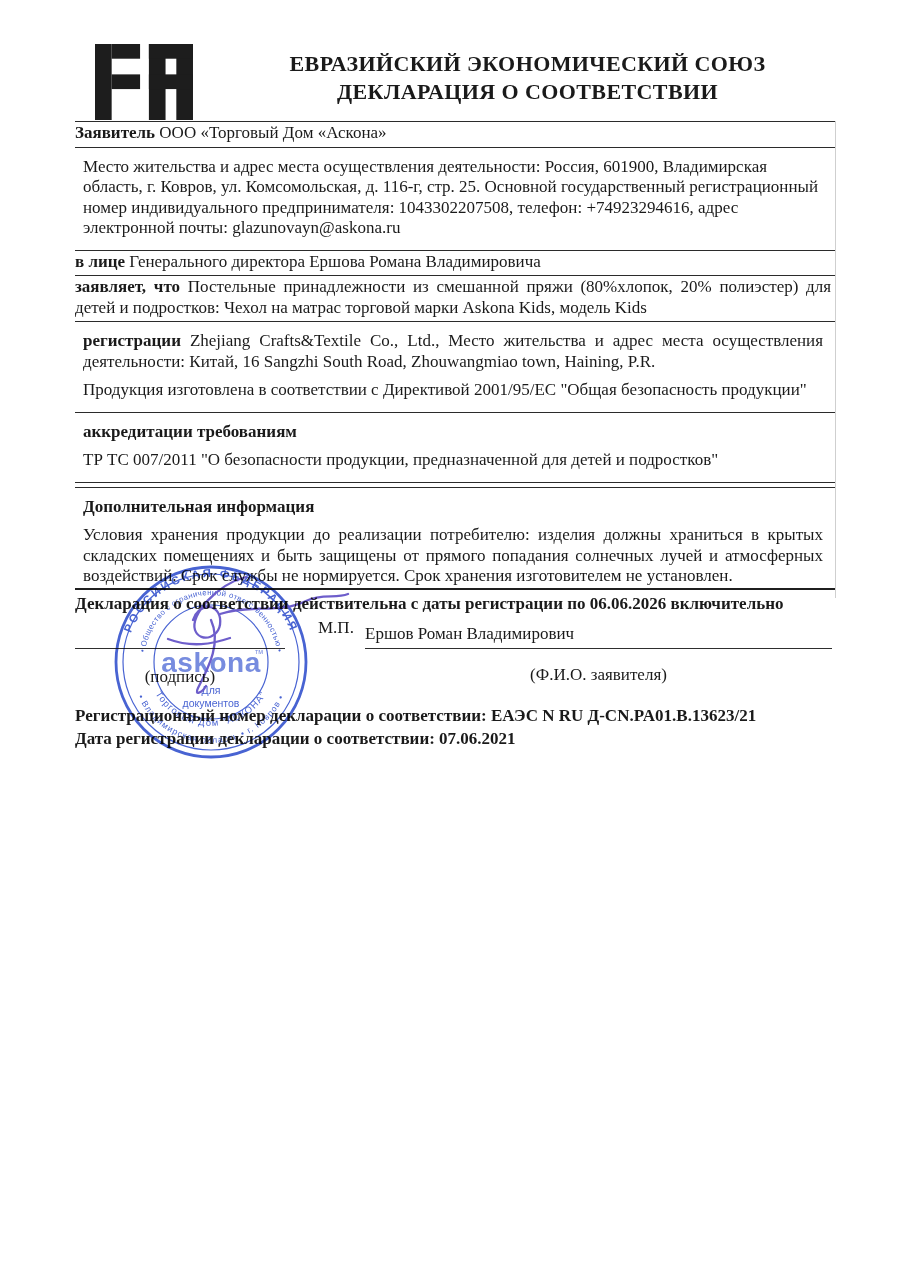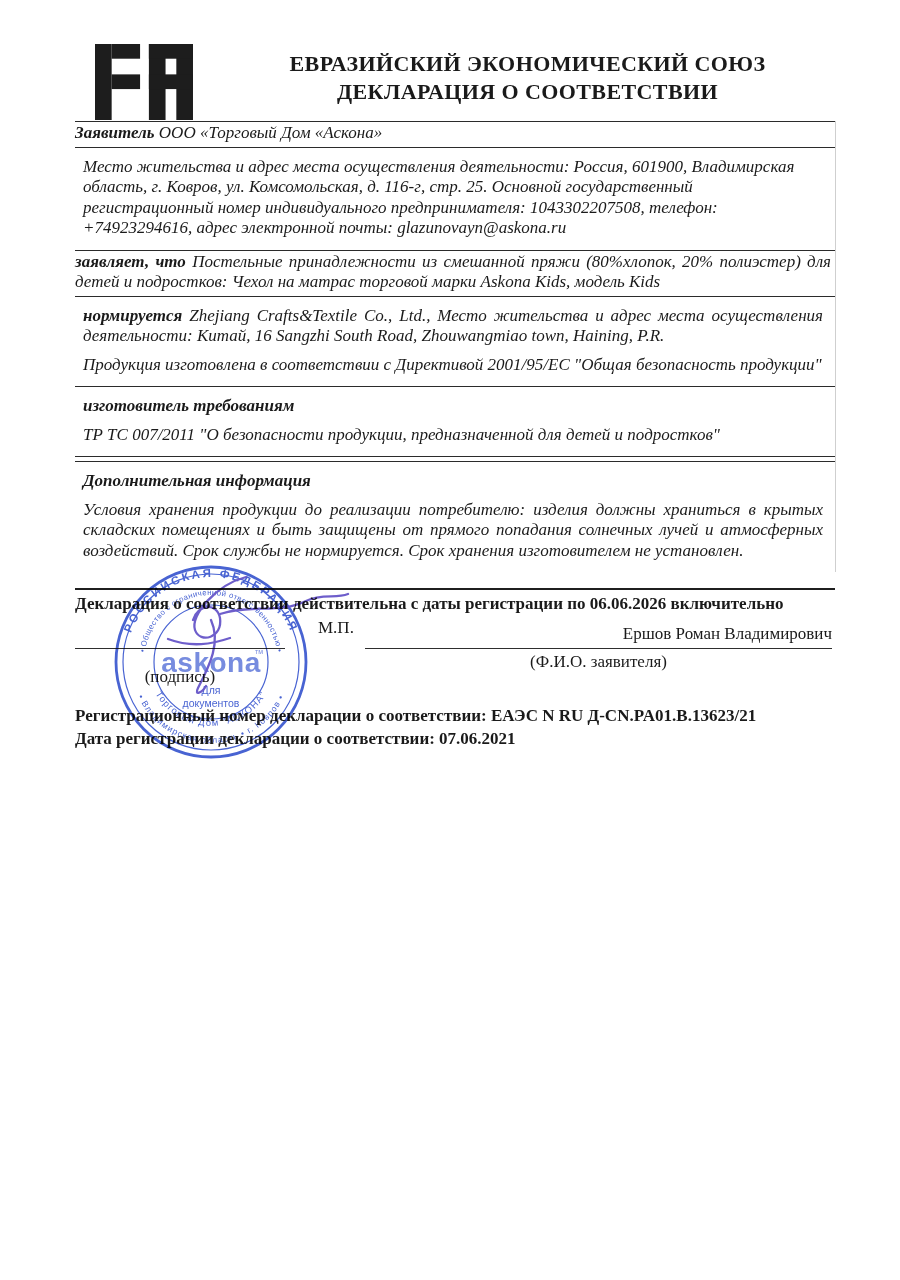--- a/index.html
+++ b/index.html
@@ -4,35 +4,35 @@
 <style>
   html,body{margin:0;padding:0;background:#ffffff;}
   .page{position:relative;width:900px;height:1280px;background:#ffffff;overflow:hidden;
         font-family:"Liberation Serif","DejaVu Serif",serif;color:#1a1a1a;}
   
   .header{position:absolute;top:44px;left:95px;right:68px;display:flex;align-items:flex-start;}
   .logo{width:98px;height:76px;flex:0 0 98px;margin-right:30px;}
   .titles{flex:1;text-align:center;font-weight:bold;font-size:22px;line-height:28px;
           letter-spacing:.4px;padding-top:6px;}
   
-  .doc-table{position:absolute;top:121px;left:75px;width:760px;border-right:1px solid #cfcfcf;font-style:italic;}
+  .doc-table{position:absolute;top:121px;left:75px;width:760px;border-right:1px solid #cfcfcf;}
   .row{border-top:1px solid #2b2b2b;padding:1px 4px 3px 0;font-size:17px;line-height:20.5px;}
   .row p{margin:8px;}
   .just{text-align:justify;}
   .b{font-weight:bold;}
   
   .validity{position:absolute;top:588px;left:75px;width:760px;height:118px;
             border-top:2px solid #1f1f1f;font-size:17px;line-height:21px;}
   .validity-main{font-weight:bold;padding-top:3px;}
   .mp{position:absolute;left:243px;top:27px;}
   .sigline-left{position:absolute;left:0;top:58px;width:210px;border-top:1.5px solid #2e2e2e;}
   .siglabel-left{position:absolute;left:0;top:61px;width:210px;text-align:center;margin-top:15px;}
-  .fio-name{position:absolute;left:290px;top:33px;width:467px;text-align:right;}
+  .fio-name{position:absolute;left:290px;top:33px;width:467px;text-align:left;}
   .sigline-right{position:absolute;left:290px;top:58px;width:467px;border-top:1.5px solid #2e2e2e;}
-  .fio-label{position:absolute;left:290px;top:61px;width:467px;text-align:center;}
+  .fio-label{position:absolute;left:290px;top:74px;width:467px;text-align:center;}
   
   .registration{position:absolute;top:705px;left:75px;width:760px;font-weight:bold;
                 font-size:17px;line-height:21.5px;}
   .registration div{margin:0 0 1px 0;}
   
   .stamp{position:absolute;left:108px;top:557px;width:252px;height:216px;
          mix-blend-mode:multiply;opacity:.93;pointer-events:none;}
   .stamp svg{width:100%;height:100%;}
 </style>
 </head>
@@ -63,33 +63,37 @@
   </div>
 
   <div class="doc-table">
     <div class="row">
       <span class="b">Заявитель</span>
       <span>ООО «Торговый Дом «Аскона»</span>
     </div>
     <div class="row">
       <p>Место жительства и адрес места осуществления деятельности: Россия, 601900, Владимирская область, г. Ковров, ул. Комсомольская, д. 116-г, стр. 25. Основной государственный регистрационный номер индивидуального предпринимателя: 1043302207508, телефон: +74923294616, адрес электронной почты: glazunovayn@askona.ru</p>
     </div>
+    <div class="row">
+      <span class="b">в лице</span>
+      <span>Генерального директора Ершова Романа Владимировича</span>
+    </div>
     <div class="row just">
       <span class="b">заявляет, что</span>
       <span>Постельные принадлежности из смешанной пряжи (80%хлопок, 20% полиэстер) для детей и подростков: Чехол на матрас торговой марки Askona Kids, модель Kids</span>
     </div>
     <div class="row">
       <p class="just">
-        <span class="b">нормируется</span>
+        <span class="b">регистрации</span>
         <span>Zhejiang Crafts&amp;Textile Co., Ltd., Место жительства и адрес места осуществления деятельности: Китай, 16 Sangzhi South Road, Zhouwangmiao town, Haining, P.R.</span>
       </p>
       <p>Продукция изготовлена в соответствии с Директивой 2001/95/ЕС "Общая безопасность продукции"</p>
     </div>
     <div class="row">
-      <p class="b">изготовитель требованиям</p>
+      <p class="b">аккредитации требованиям</p>
       <p>ТР ТС 007/2011 "О безопасности продукции, предназначенной для детей и подростков"</p>
     </div>
     <div class="row">
     </div>
     <div class="row">
       <p class="b">Дополнительная информация</p>
       <p class="just">Условия хранения продукции до реализации потребителю: изделия должны храниться в крытых складских помещениях и быть защищены от прямого попадания солнечных лучей и атмосферных воздействий. Срок службы не нормируется. Срок хранения изготовителем не установлен.</p>
     </div>
   </div>
 

